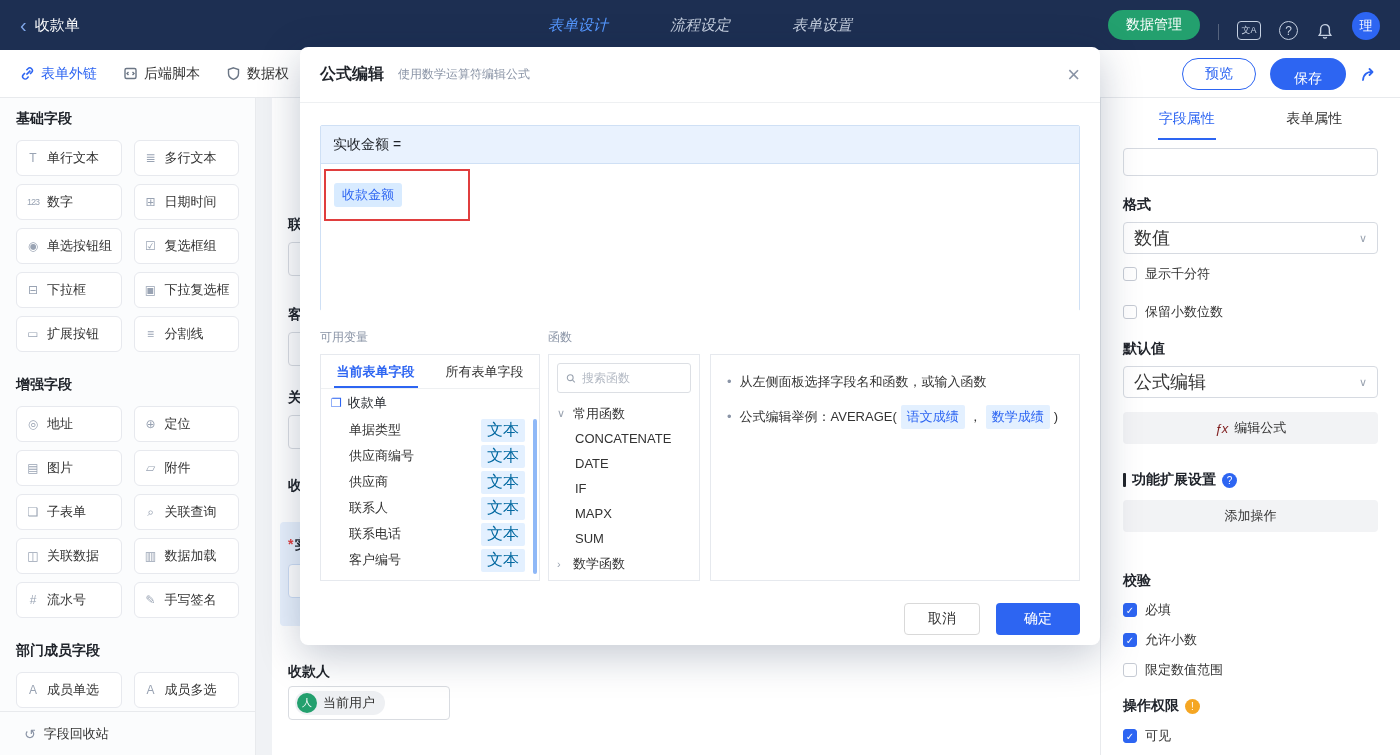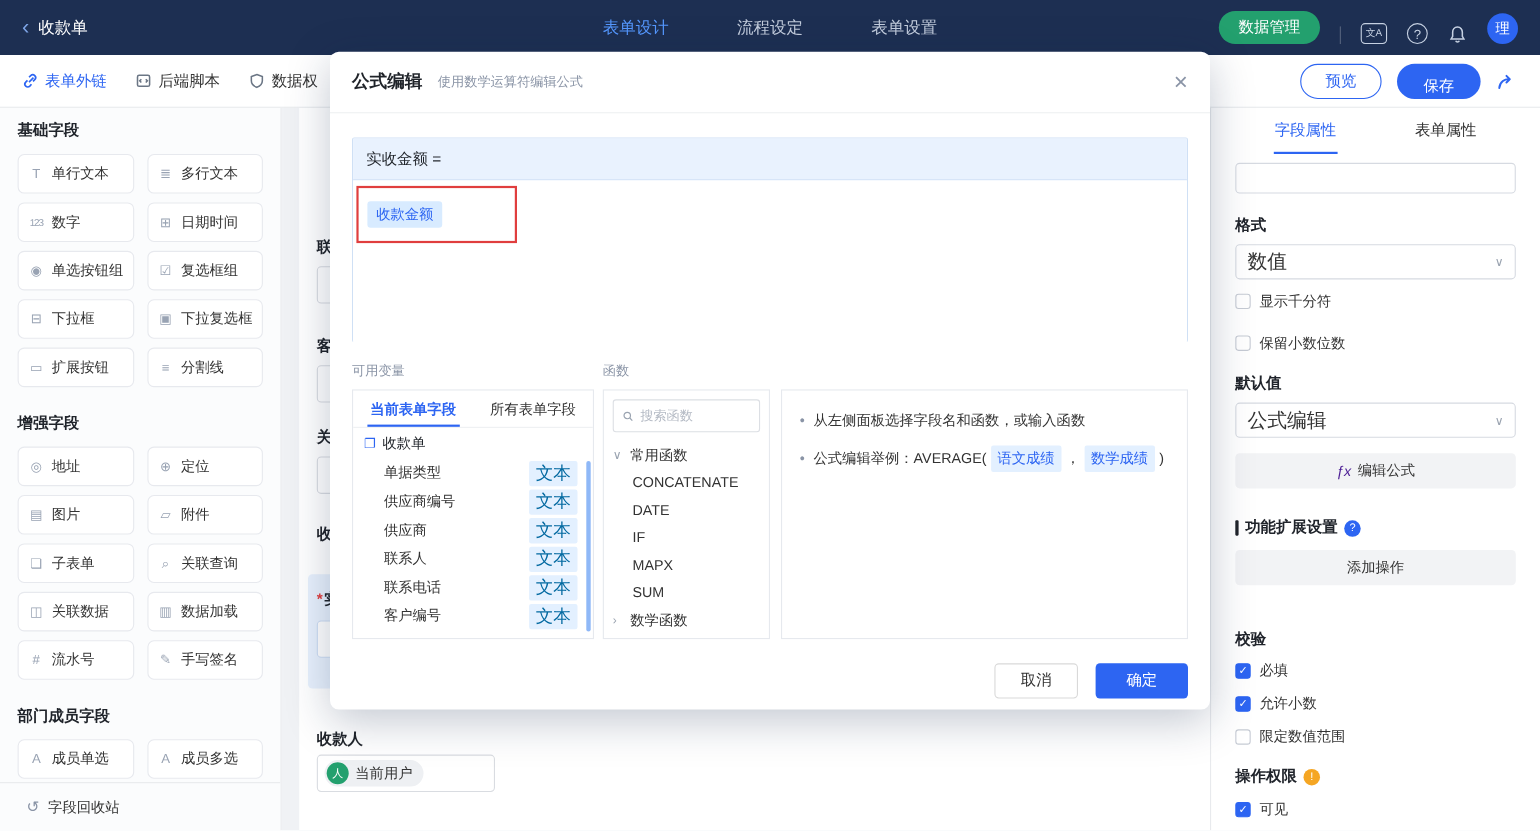--- a/index.html
+++ b/index.html
@@ -4,21 +4,21 @@
 <style>
   * { box-sizing: border-box; margin: 0; padding: 0; }
   body { font-family: "Liberation Sans", "DejaVu Sans", sans-serif; }
   .page { position: relative; width: 1400px; height: 755px; background: #f0f2f5; overflow: hidden; color: #1f2329; font-size: 13px; }
 
   
   .topbar { position: absolute; top: 0; left: 0; right: 0; height: 50px; background: #1d2f52; display: flex; align-items: center; padding: 0 20px; z-index: 5; }
   .topbar-back { display: flex; align-items: center; gap: 8px; color: #fff; font-size: 15px; cursor: pointer; }
   .back-chevron { color: #7fa6e8; font-size: 20px; line-height: 1; }
   .topbar-tabs { position: absolute; left: 0; right: 0; display: flex; justify-content: center; gap: 62px; font-size: 15px; pointer-events: none; }
-  .topbar-tab { color: #c3cddd; pointer-events: auto; cursor: pointer; }
+  .topbar-tab { color: #c3cddd; pointer-events: auto; cursor: pointer; font-style: italic; }
   .topbar-tab.active { color: #5598ff; }
   .topbar-right { margin-left: auto; display: flex; align-items: flex-end; gap: 18px; z-index: 2; }
   .btn-green { background: #23a06e; color: #fff; border: none; height: 30px; padding: 0 18px; border-radius: 15px; font-size: 14px; cursor: pointer; }
   .top-divider { width: 1px; height: 16px; background: rgba(255,255,255,.25); }
   .icon-translate { width: 24px; height: 19px; border: 1.4px solid #c6d1e2; border-radius: 4px; color: #c6d1e2; font-size: 9px; display: flex; align-items: center; justify-content: center; cursor: pointer; }
   .icon-help { width: 19px; height: 19px; border: 1.4px solid #c6d1e2; border-radius: 50%; color: #c6d1e2; font-size: 12px; display: flex; align-items: center; justify-content: center; cursor: pointer; }
   .icon-bell { cursor: pointer; display: flex; }
   .avatar { width: 28px; height: 28px; border-radius: 50%; background: #2d65f2; color: #fff; font-size: 13px; display: flex; align-items: center; justify-content: center; cursor: pointer; }
 
   
@@ -333,21 +333,21 @@
     <div class="cb-row mt18">
       <span class="cb"></span>
       <span class="lbl">保留小数位数</span>
     </div>
     <div class="rp-label mt18">默认值</div>
     <div class="rp-select mt8">
       <span class="val">公式编辑</span>
       <span class="chev">∨</span>
     </div>
     <button class="rp-btn mt14">
-      <span style="font-style:italic;color:#4c1d95">ƒx</span>
+      <span style="font-style:italic;color:#7f1d1d">ƒx</span>
       <span>编辑公式</span>
     </button>
     <div class="rp-header mt26">
       <span class="bar"></span>
       <span class="ttl">功能扩展设置</span>
       <span class="mini-badge blue">?</span>
     </div>
     <button class="rp-btn mt10">添加操作</button>
     <div class="rp-label mt40">校验</div>
     <div class="cb-row mt10">

